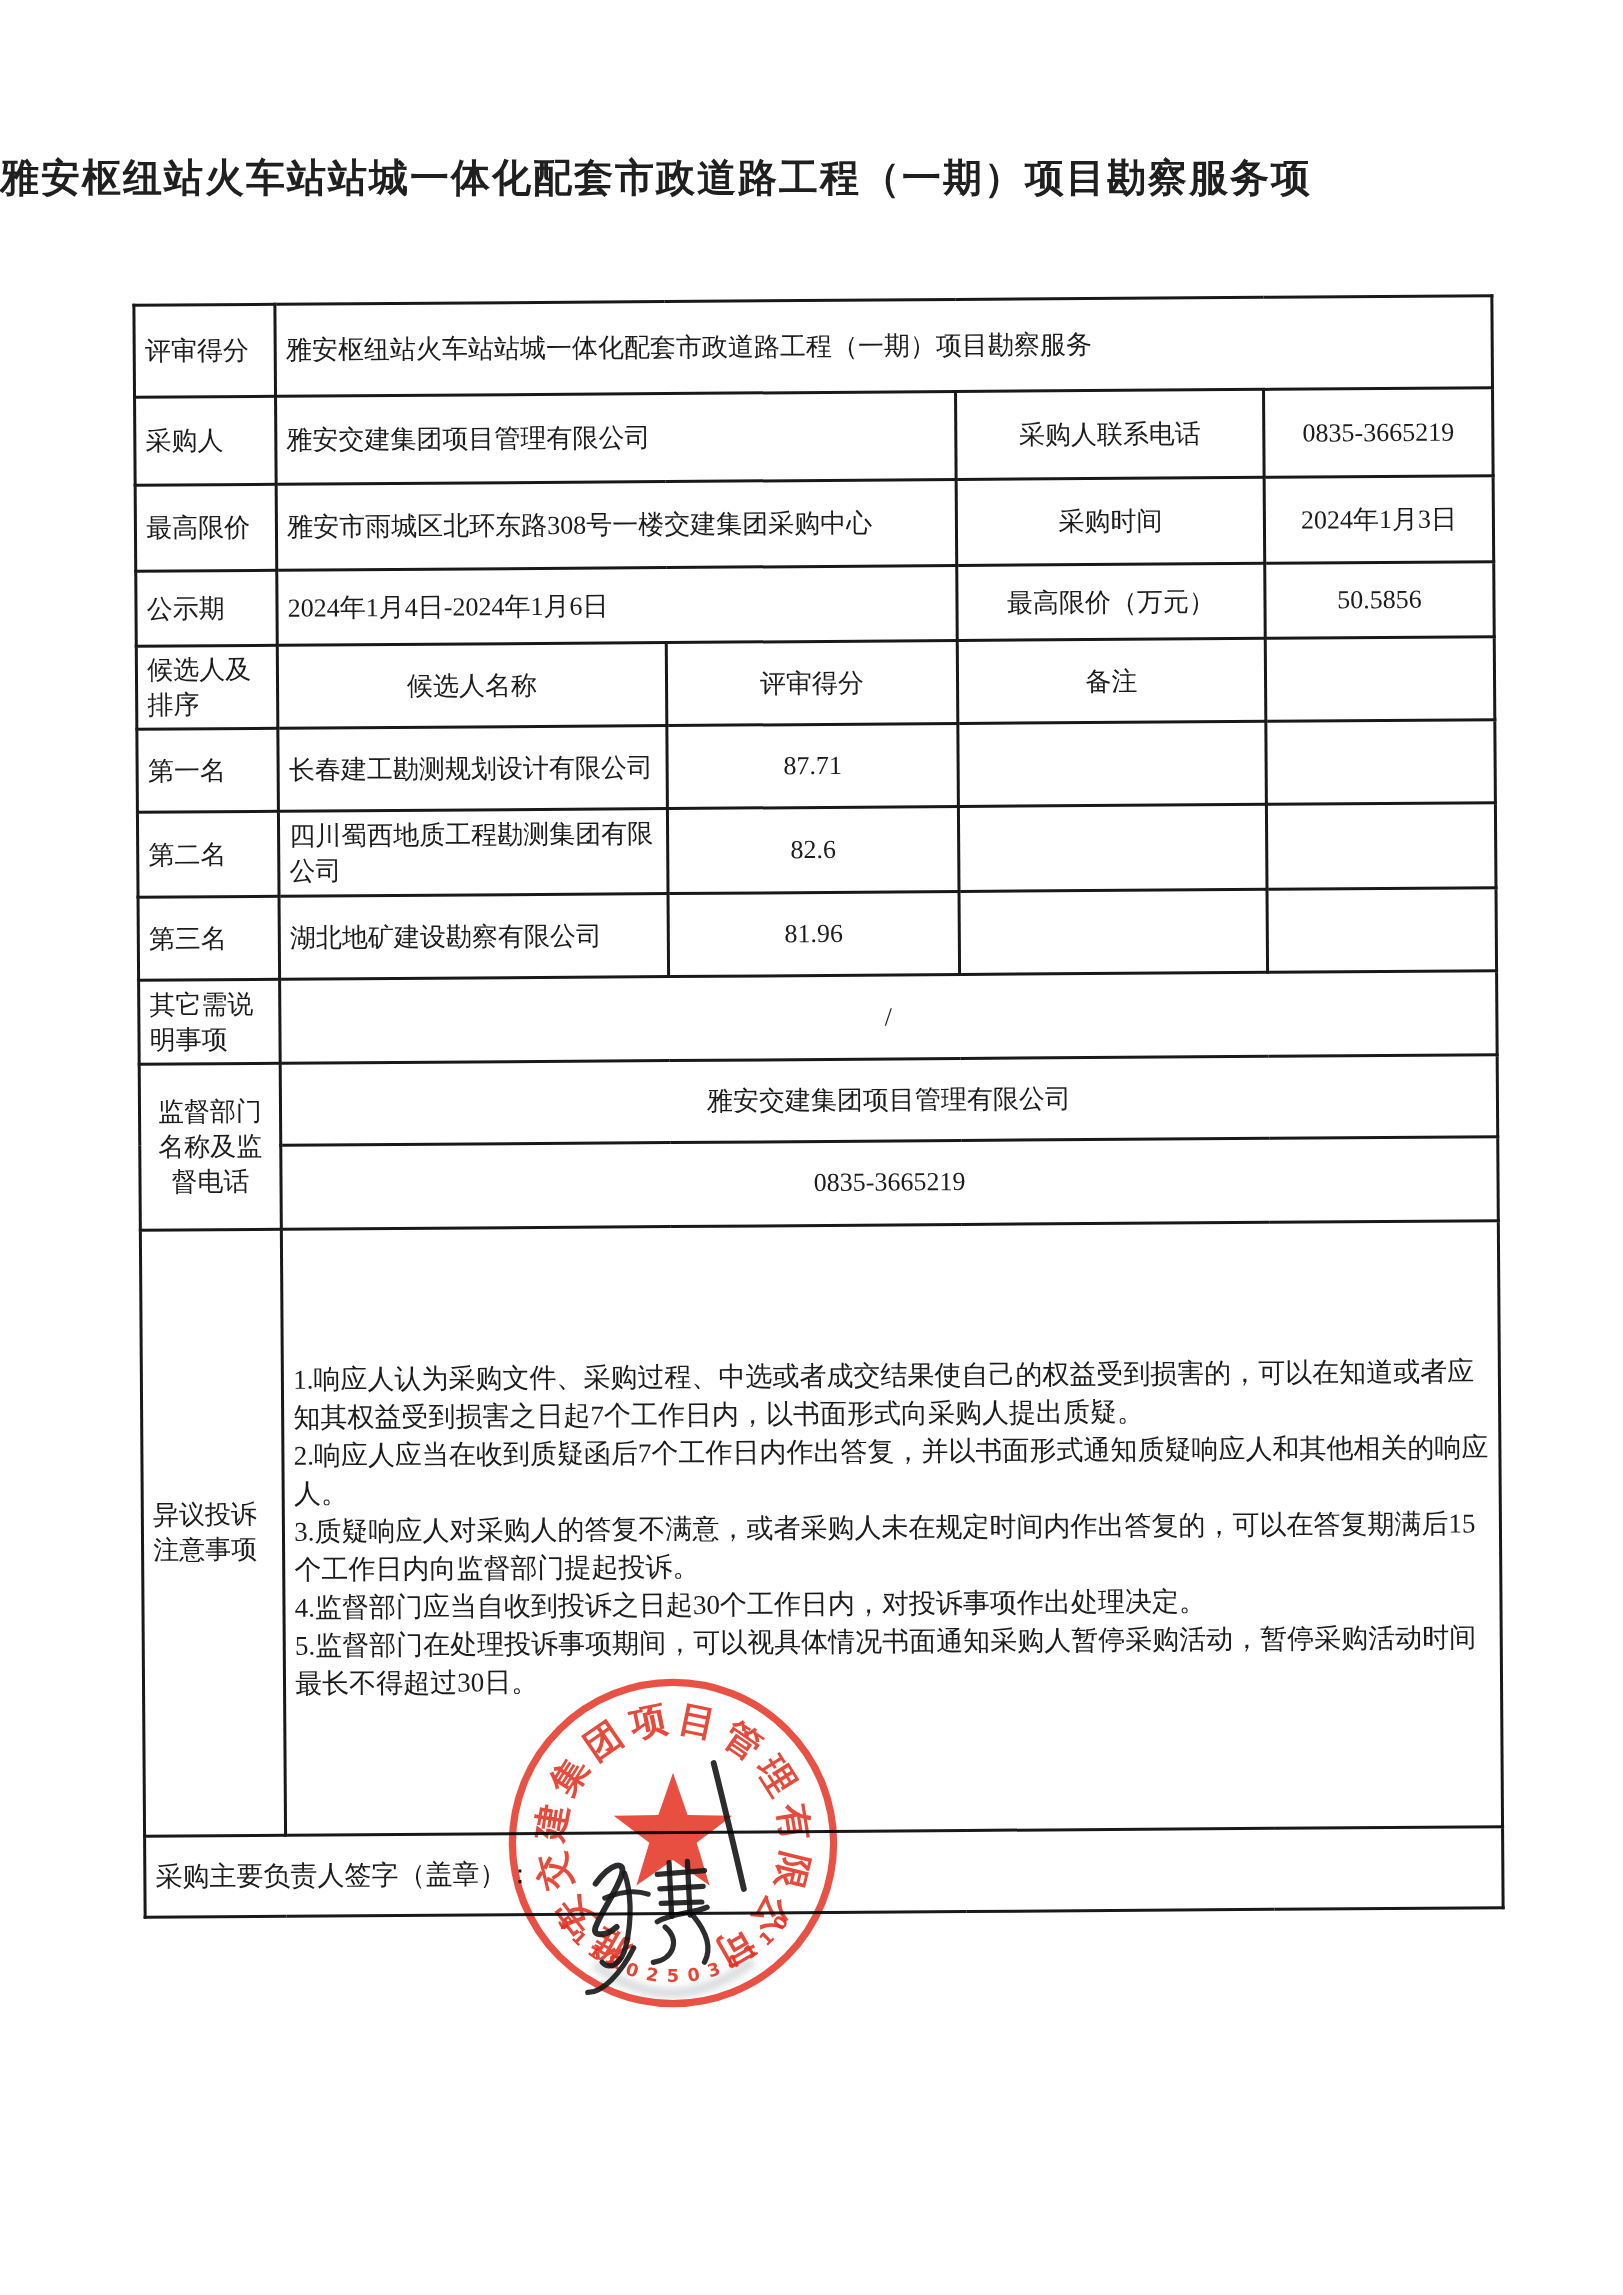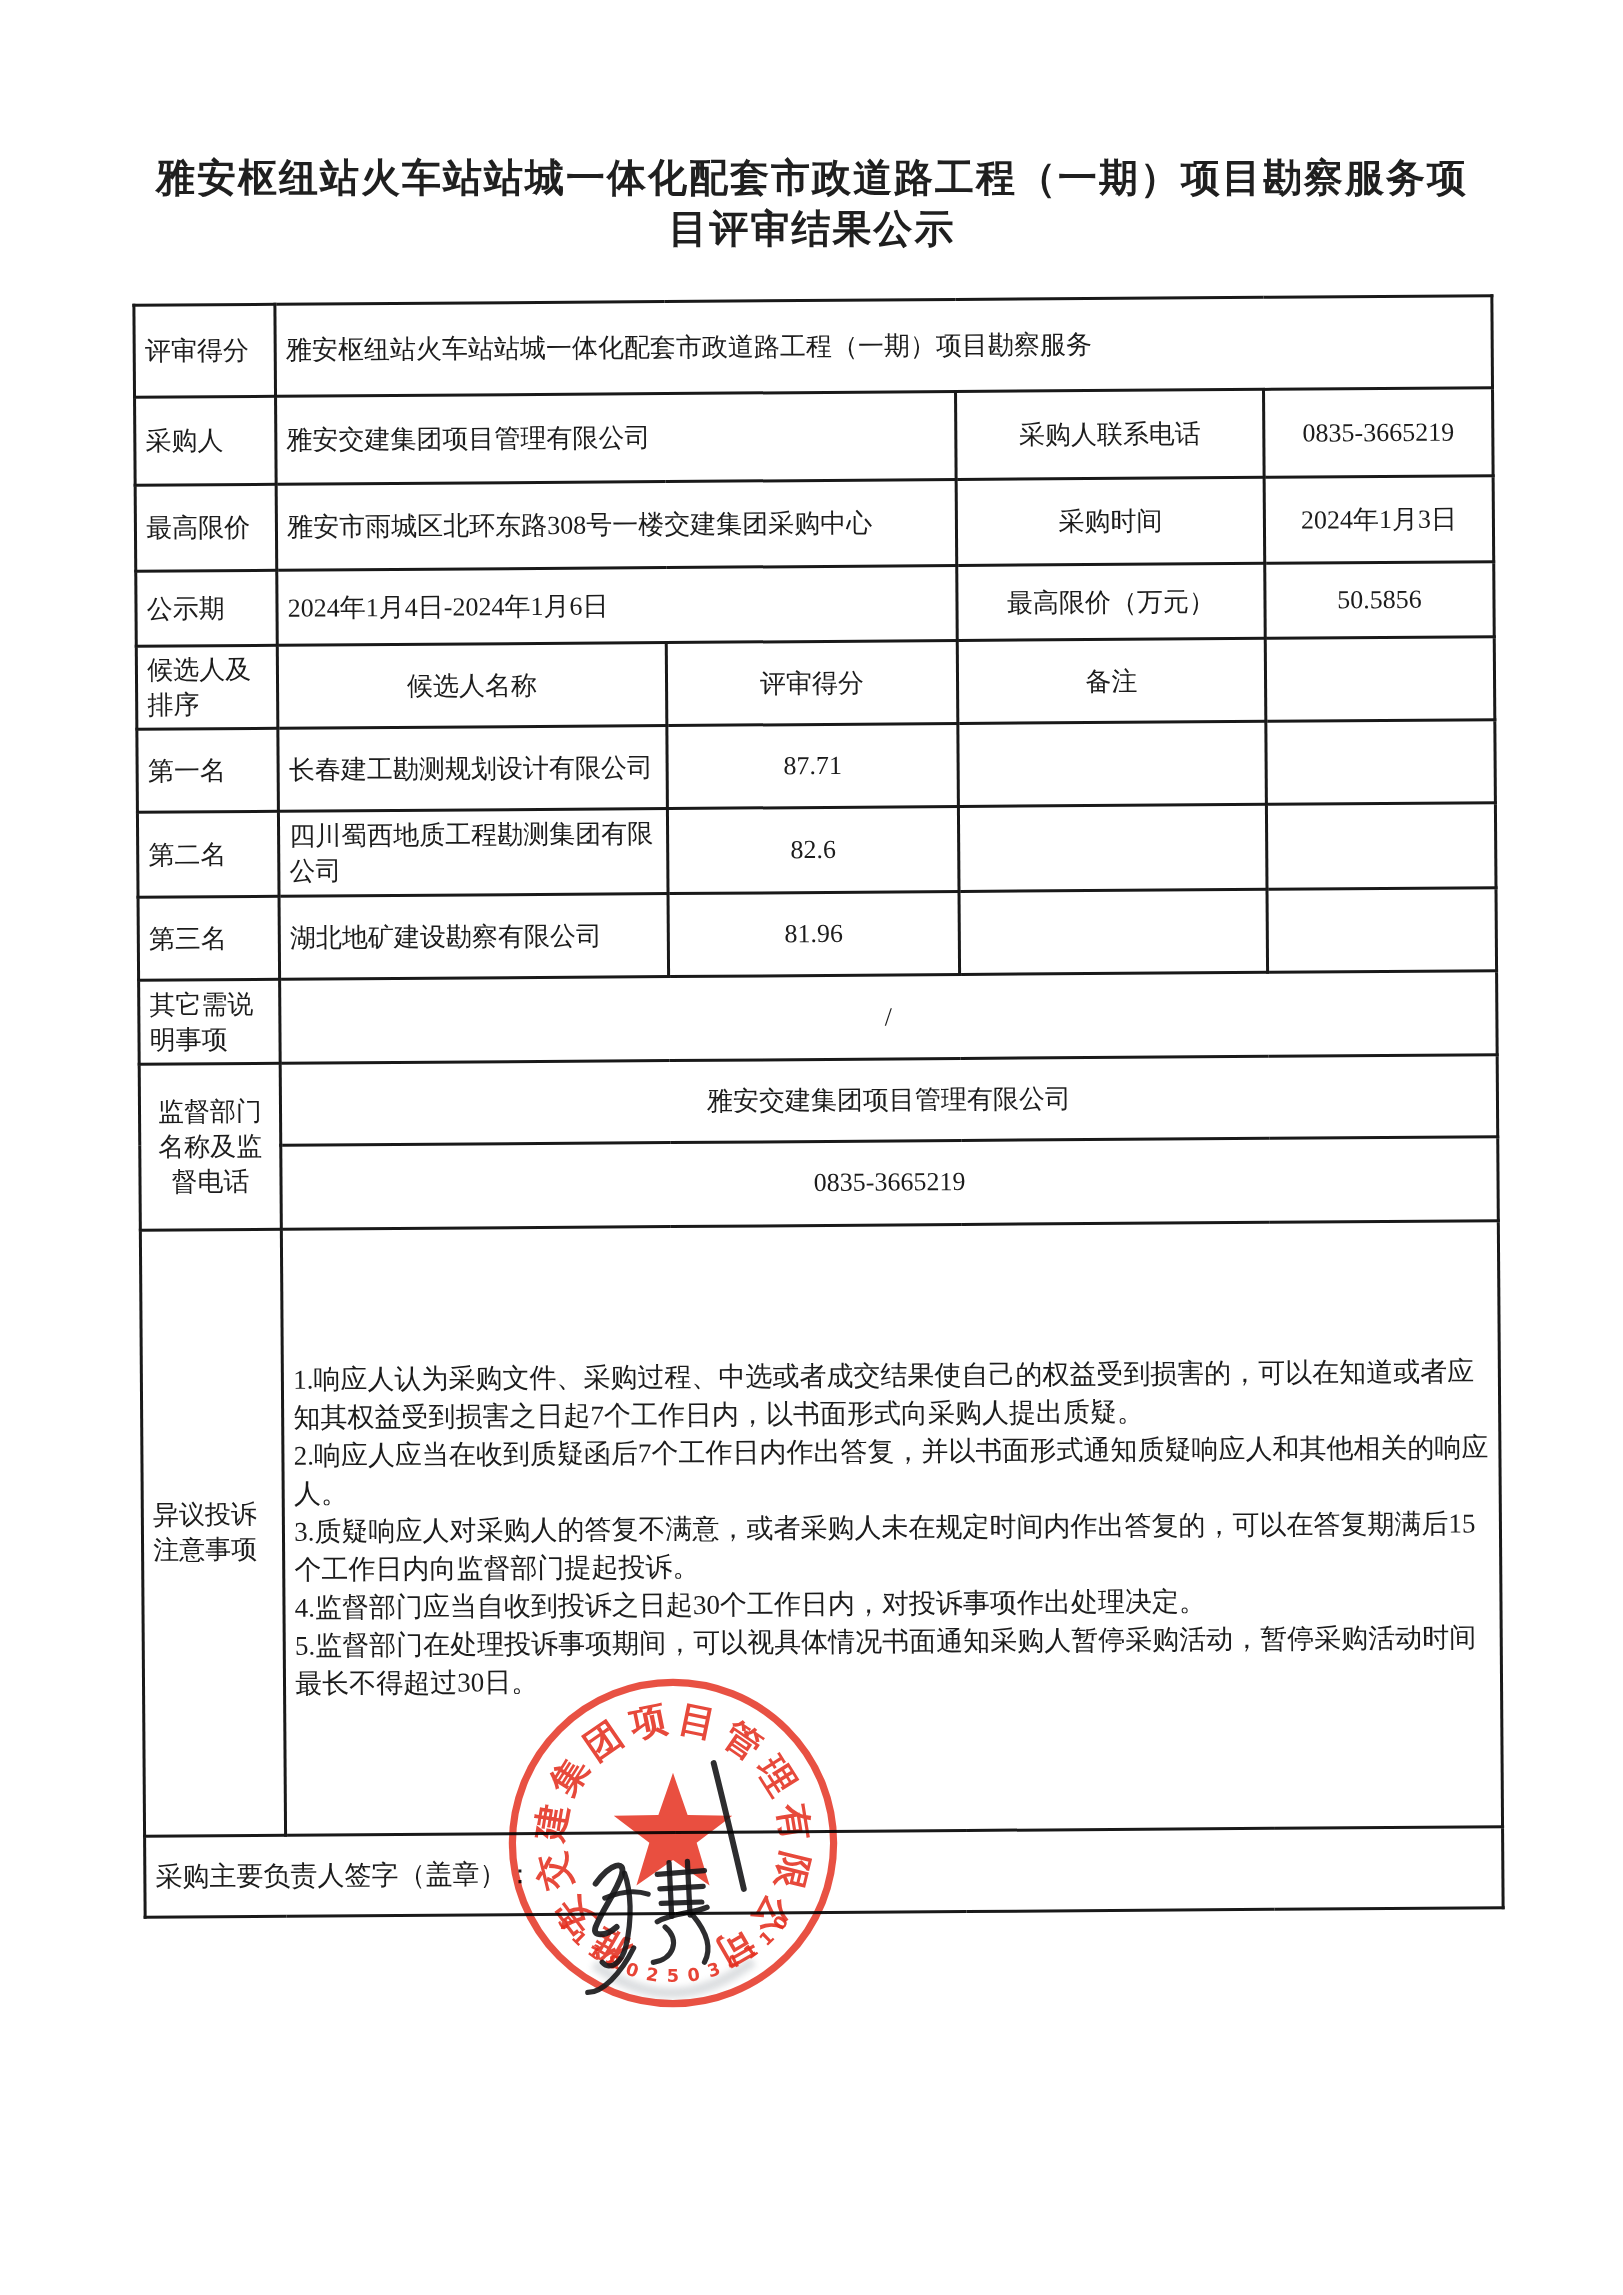--- a/index.html
+++ b/index.html
@@ -4,21 +4,21 @@
 <style>
   html,body{margin:0;padding:0;}
   body{
     width:1624px;height:2295px;position:relative;background:#ffffff;
     font-family:"Liberation Serif","DejaVu Serif",serif;color:#1c1c1c;
     overflow:hidden;
   }
   
   .doc-title{
     position:absolute;top:152px;left:0;right:0;
-    text-align:center;
+    text-align:left;
     font-family:"Liberation Sans","DejaVu Sans",sans-serif;
     font-weight:700;font-size:39px;line-height:51px;letter-spacing:2px;
     color:#1f1f1f;
   }
   
   .tbl-wrap{
     position:absolute;left:138px;top:299px;z-index:1;
     transform:rotate(-0.4deg);
   }
   table.review{
@@ -58,21 +58,20 @@
   }
   .seal-ring{stroke:rgba(228,50,34,0.85);stroke-width:11;fill:none;}
   .seal-star{fill:rgba(230,55,38,0.88);}
   .sig-stroke{stroke:rgba(22,22,24,0.9);fill:none;stroke-linecap:round;stroke-linejoin:round;}
 </style>
 </head>
 <body>
 
 <div class="doc-title">
   <div>雅安枢纽站火车站站城一体化配套市政道路工程（一期）项目勘察服务项</div>
-  <div>目评审结果公示</div>
 </div>
 
 <div class="tbl-wrap">
 <table class="review">
   <colgroup>
     <col style="width:141px">
         <col style="width:389px">
         <col style="width:291px">
     <col style="width:308px">
         <col style="width:229px">

